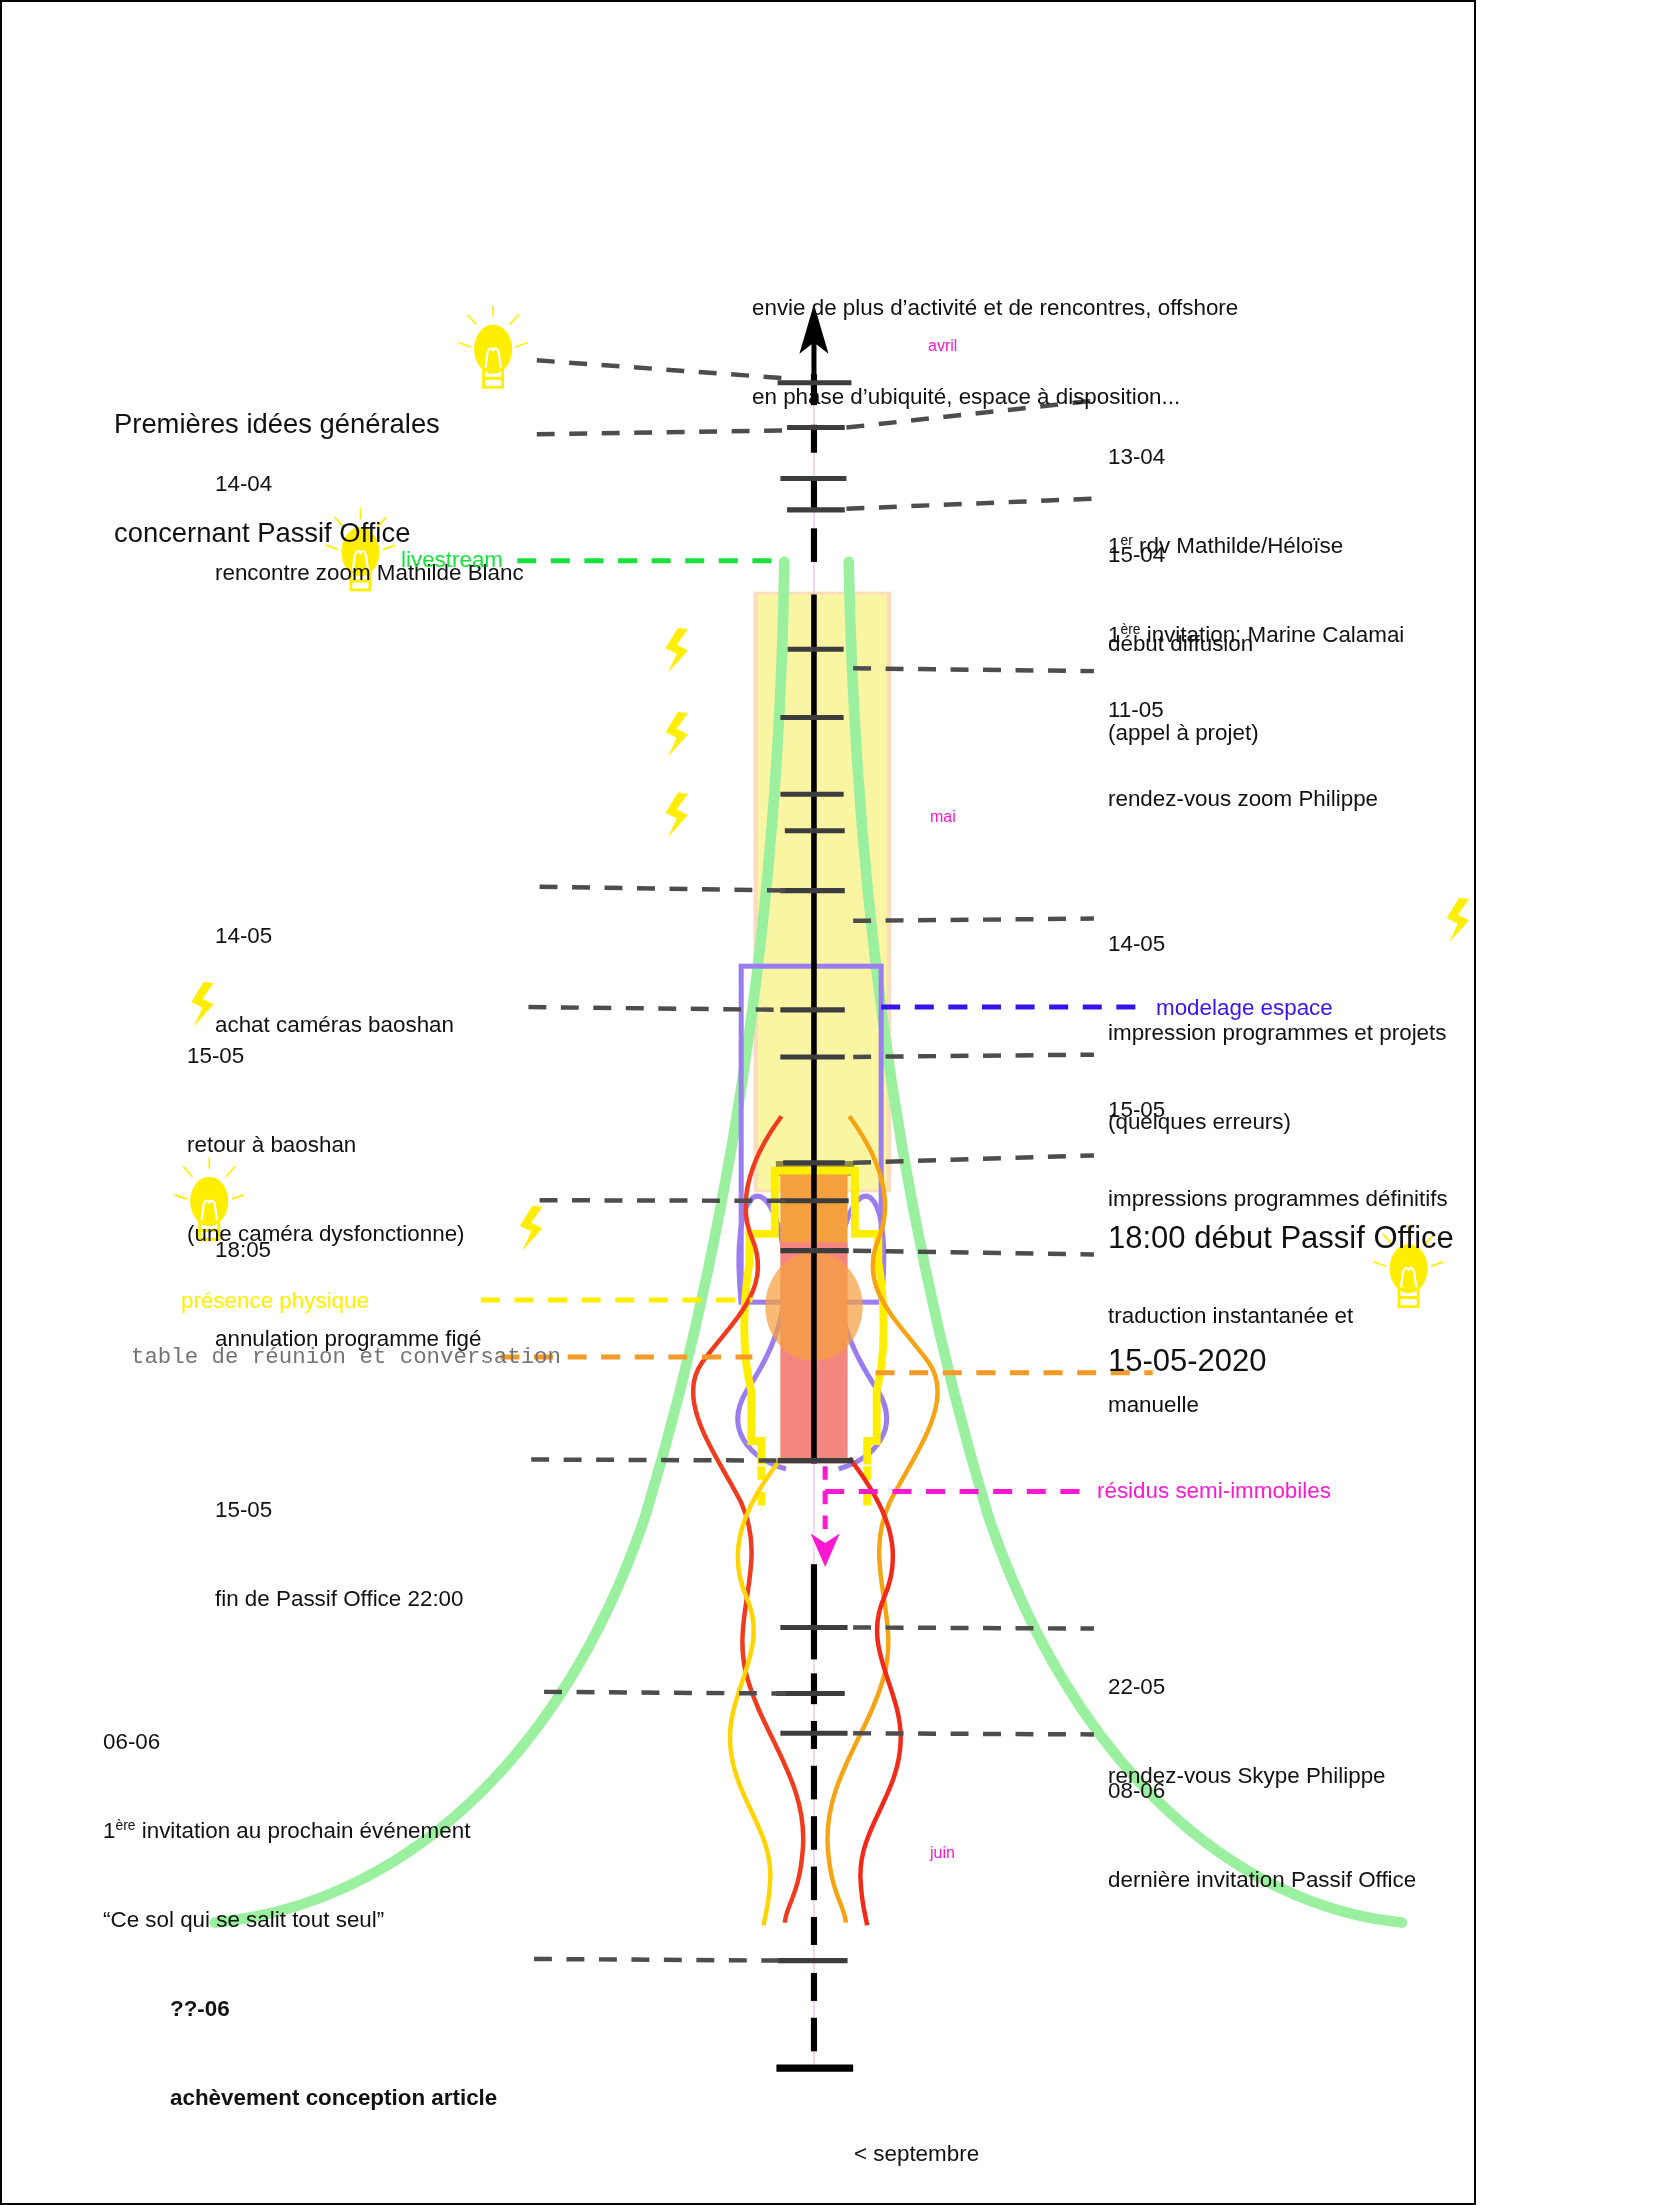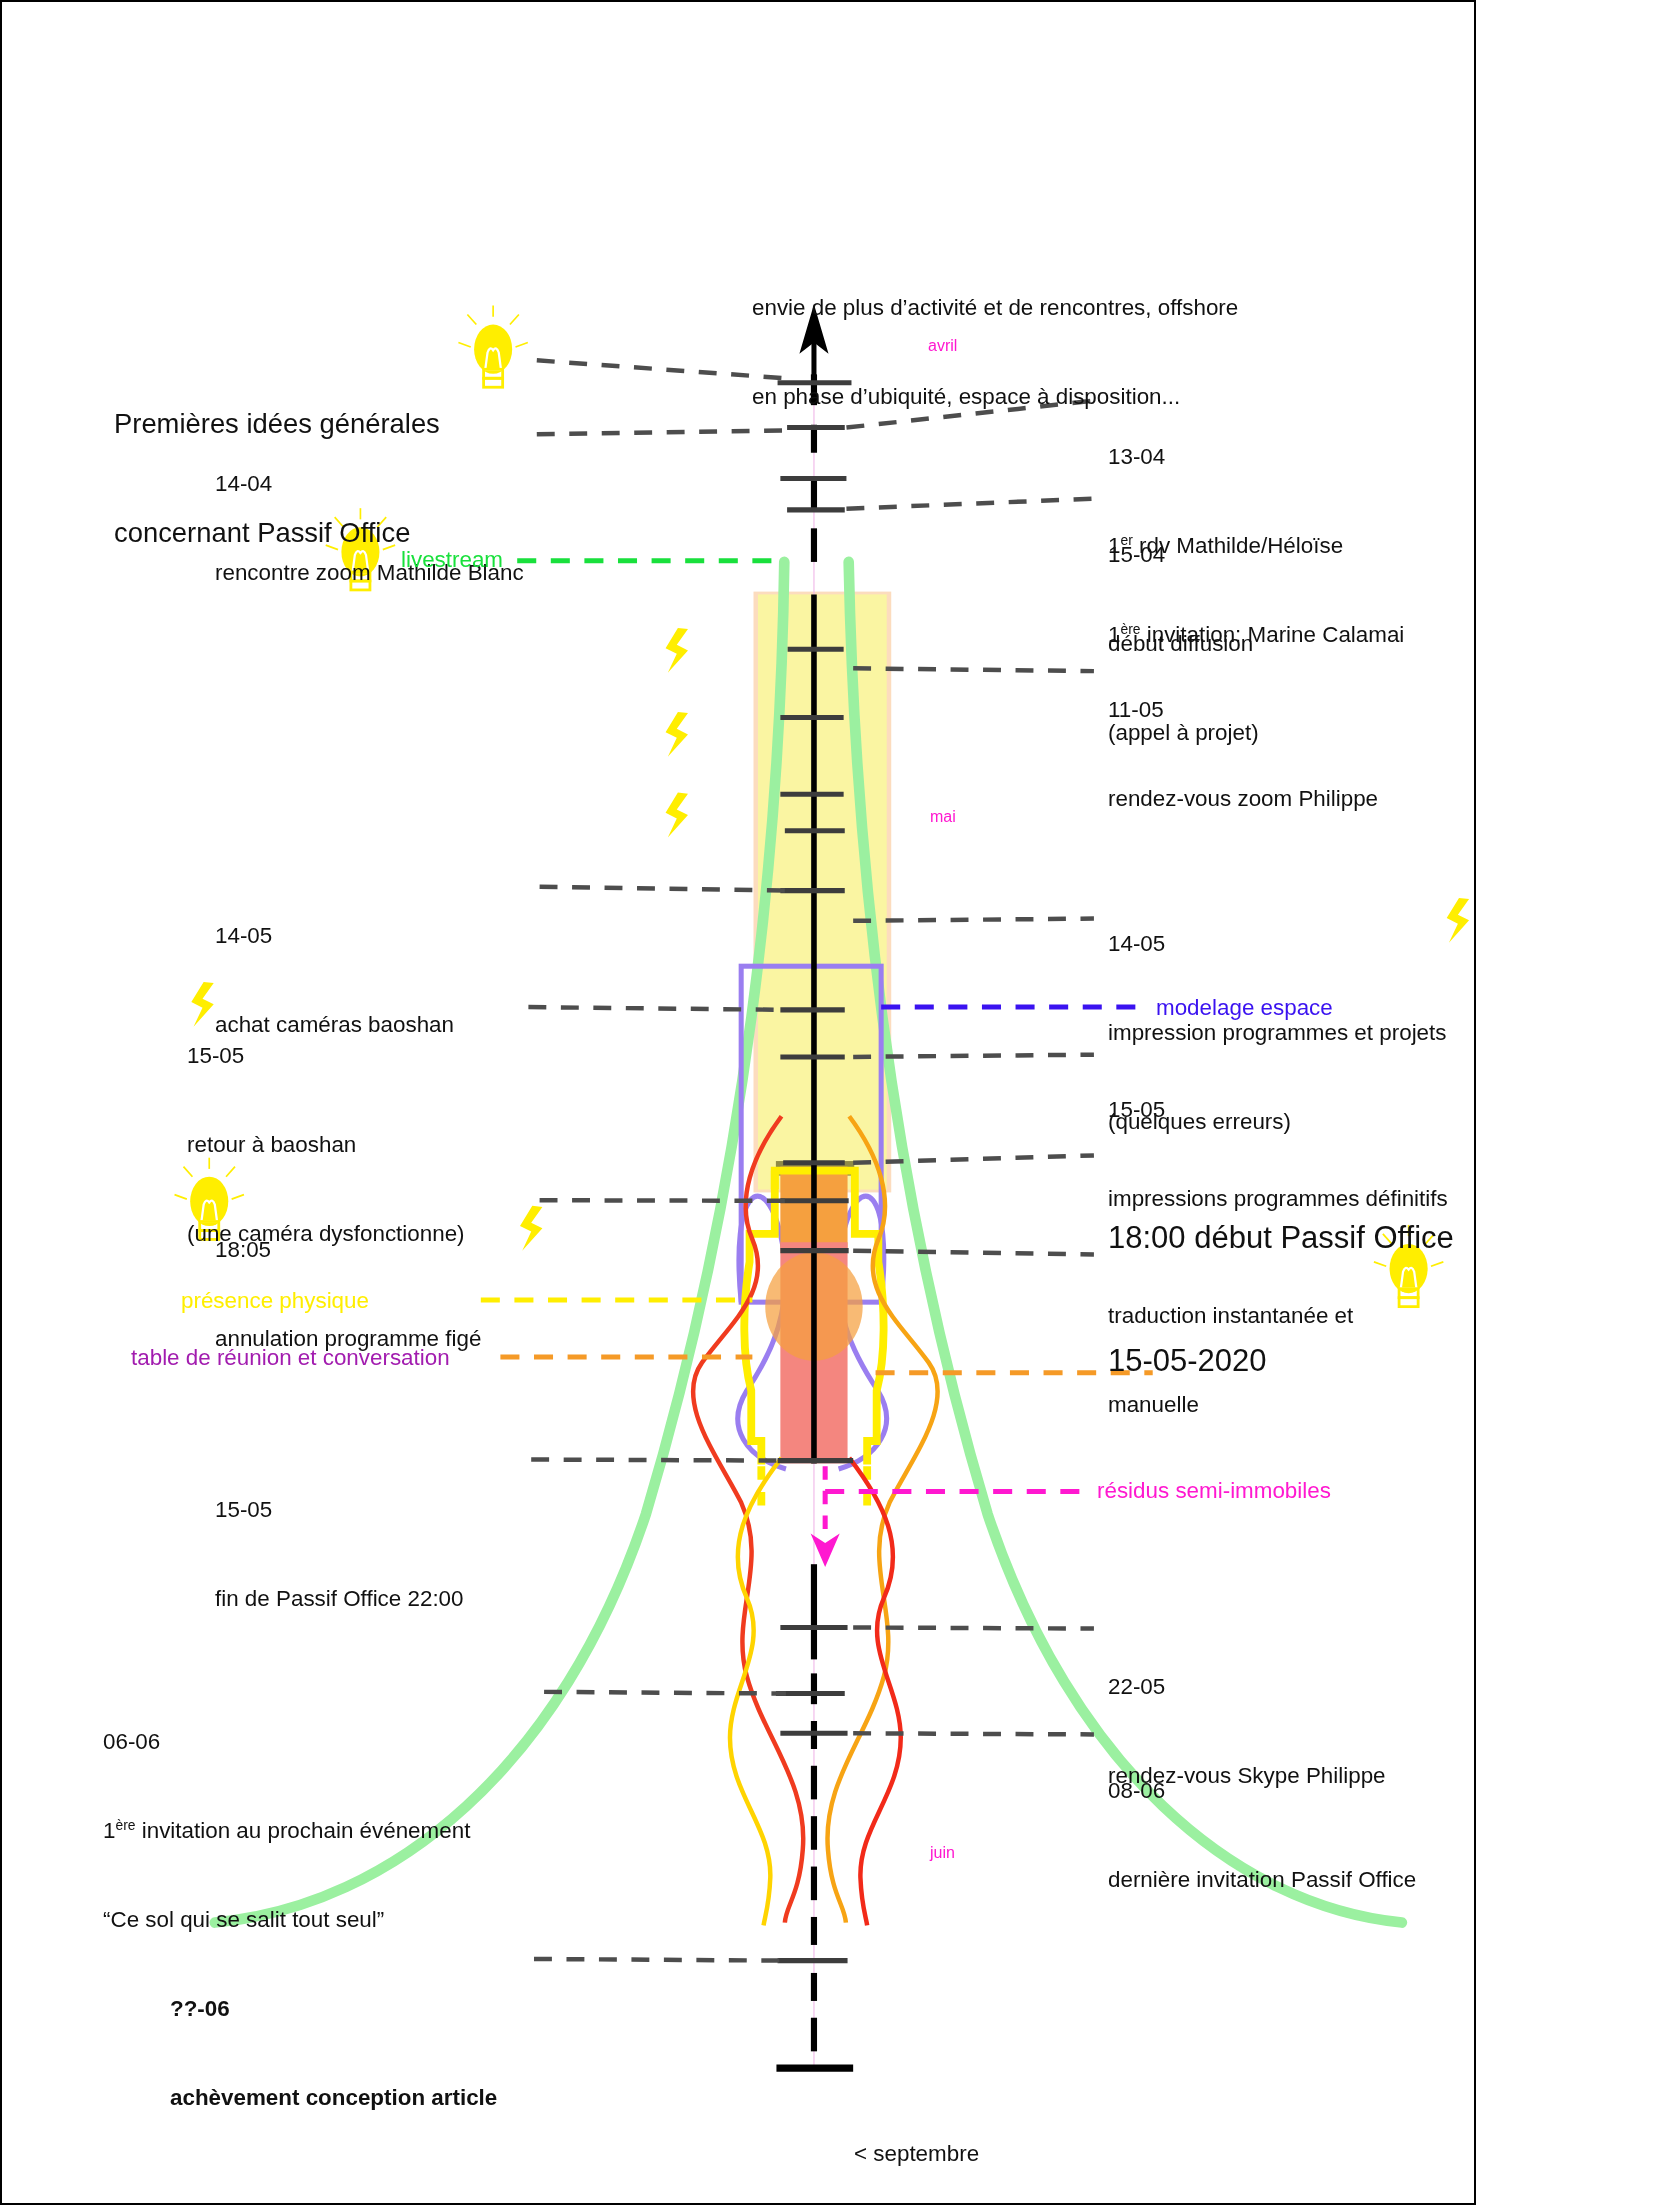--- a/index.html
+++ b/index.html
@@ -14,21 +14,21 @@
   }
   #svgroot{position:absolute;left:0;top:0;width:1676px;height:2205px;}
   .lbl{position:absolute;color:#111111;font-size:22.4px;line-height:1.32;white-space:pre;}
   .lbl.r{text-align:left;}
   .lbl.l{text-align:left;}
   .big{font-size:27.4px;}
   .month{position:absolute;color:#ff18d0;font-size:16px;white-space:pre;}
   .cap-green{color:#19e03c;}
   .cap-blue{color:#3a12f0;}
   .cap-yellow{color:#ffee00;}
-  .cap-orange{color:#a21caf;}
+  .cap-orange{color:#737373;font-family:Liberation Mono, monospace;}
   .cap-magenta{color:#ff18d0;}
   sup{font-size:0.62em;vertical-align:super;line-height:0;}
 </style>
 </head>
 <body>
 
 <div id="page">
 
   <svg id="svgroot" viewBox="0 0 2993 3938">
     <defs>

